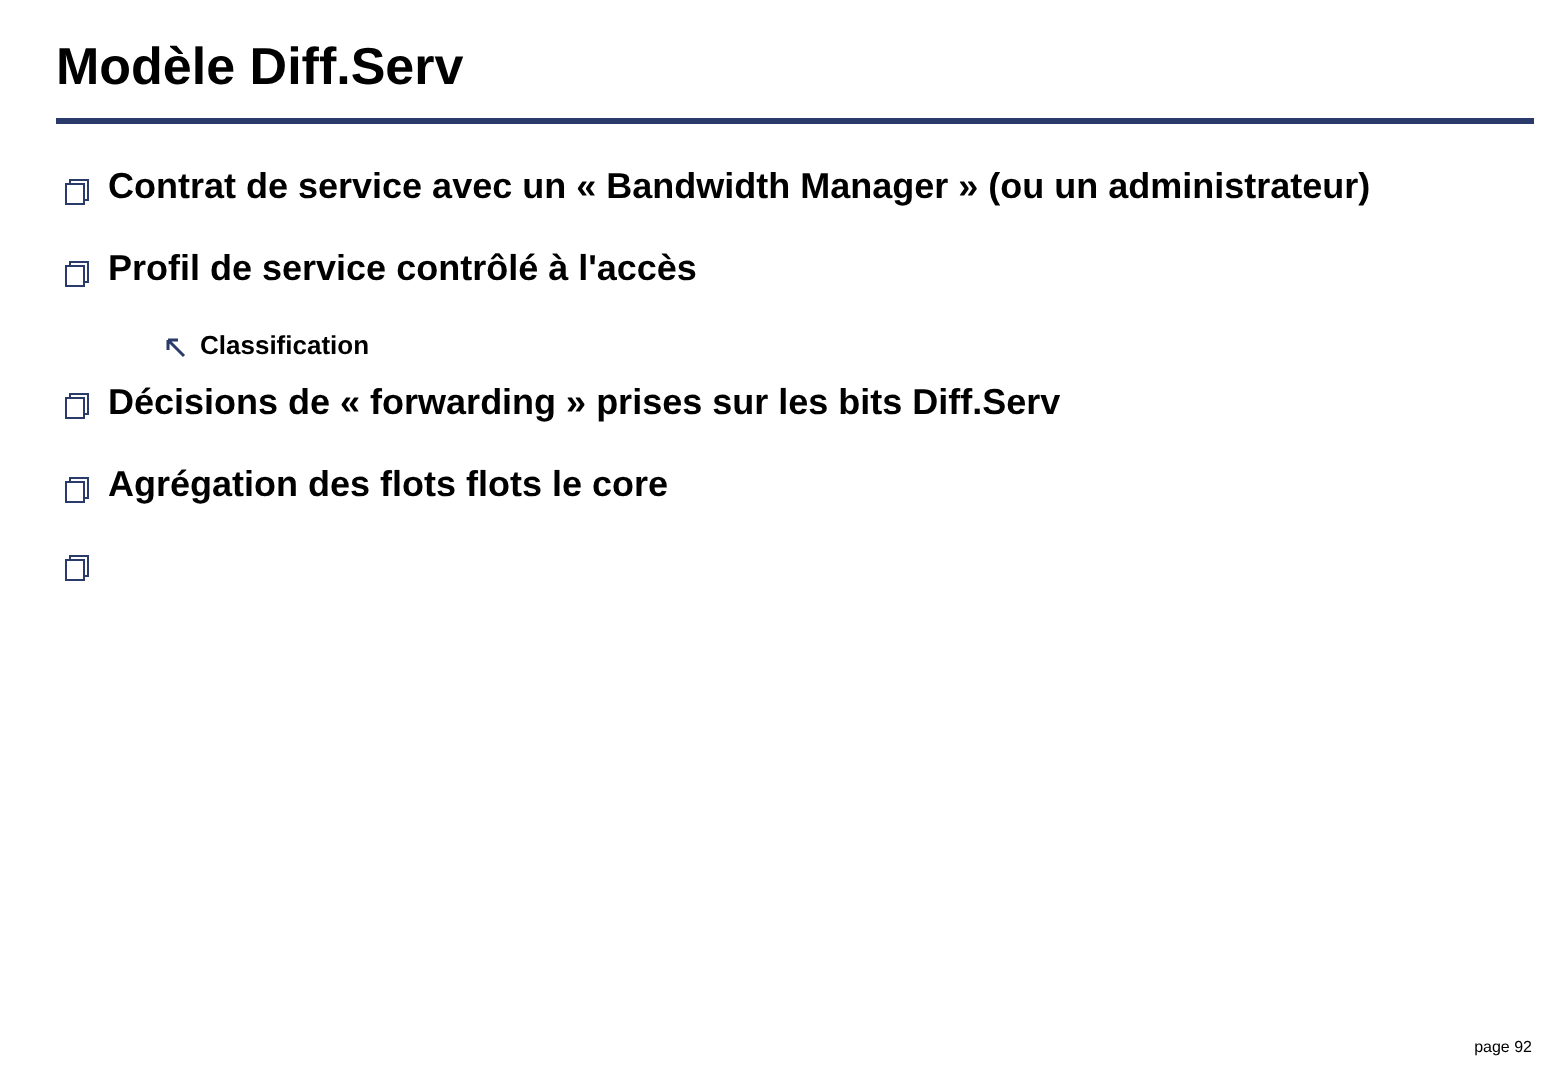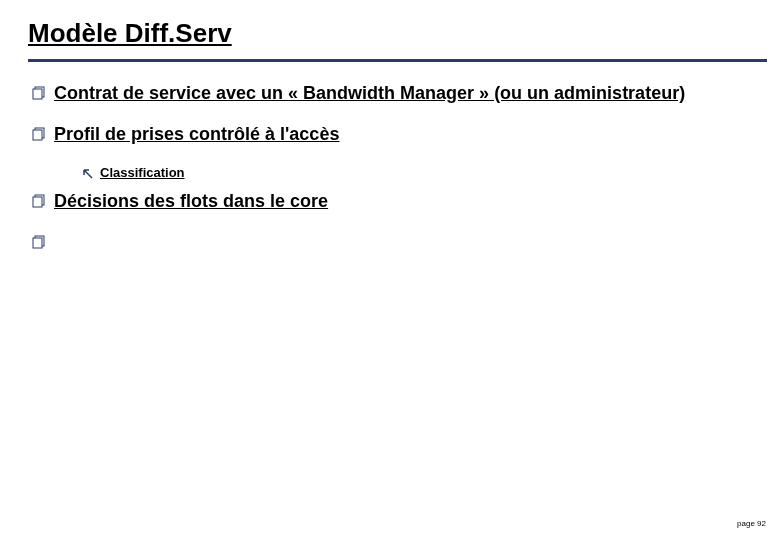--- a/index.html
+++ b/index.html
@@ -1,21 +1,21 @@
 <!DOCTYPE html>
 <html><head>
 <meta charset="utf-8">
 <style>
   * { margin: 0; padding: 0; box-sizing: border-box; }
   html, body { width: 780px; height: 540px; background: #fff; font-family: Arial, Helvetica, sans-serif; color: #000; }
-  .slide { width: 780px; height: 540px; position: relative; padding: 18px 13px 0 28px; text-decoration: underline; }
+  .slide { width: 780px; height: 540px; position: relative; padding: 18px 13px 0 28px; }
   .title { font-size: 26px; font-weight: bold; color: #000; margin-bottom: 10px; }
   .rule { height: 3px; background: #2a3a6a; margin-bottom: 20px; }
   .bullets { padding-left: 4px; }
-  .bullet-l1 { display: flex; align-items: flex-start; margin-bottom: 18px; }
+  .bullet-l1 { display: flex; align-items: center; margin-bottom: 18px; }
   .bullet-l1 .icon { flex: 0 0 22px; margin-top: 4px; }
   .bullet-l1 .text { font-size: 18px; font-weight: bold; color: #000; line-height: 1.3; }
   .sub-bullet { display: flex; align-items: flex-end; margin: 6px 0 10px 50px; }
   .sub-bullet .icon { flex: 0 0 18px; margin-top: 2px; }
   .sub-bullet .text { font-size: 13px; font-weight: bold; color: #000; }
   .footer { position: absolute; bottom: 12px; right: 14px; font-size: 8px; color: #000; margin-top: 36px; }
   svg { display: block; }
 </style>
 </head>
 <body>
@@ -36,42 +36,51 @@
     <span class="text">Contrat de service avec un « Bandwidth Manager » (ou un administrateur)</span>
   </div>
 
   <div class="bullet-l1">
     <span class="icon">
       <svg width="14" height="14" viewBox="0 0 14 14">
         <rect x="3" y="1" width="9" height="10" fill="#fff" stroke="#2a3a6a" stroke-width="1"></rect>
         <rect x="1" y="3" width="9" height="10" fill="#fff" stroke="#2a3a6a" stroke-width="1"></rect>
       </svg>
     </span>
-    <span class="text">Profil de prises contrôlé à l'accès</span>
+    <span class="text">Profil de service contrôlé à l'accès</span>
   </div>
 
   <div class="sub-bullet">
     <span class="icon">
       <svg width="12" height="12" viewBox="0 0 12 12">
         <path d="M2 2 L2 7 M2 2 L7 2 M2 2 L10 10" stroke="#2a3a6a" stroke-width="1.5" fill="none"></path>
       </svg>
     </span>
     <span class="text">Classification</span>
   </div>
 
 
+  <div class="bullet-l1">
+    <span class="icon">
+      <svg width="14" height="14" viewBox="0 0 14 14">
+        <rect x="3" y="1" width="9" height="10" fill="#fff" stroke="#2a3a6a" stroke-width="1"></rect>
+        <rect x="1" y="3" width="9" height="10" fill="#fff" stroke="#2a3a6a" stroke-width="1"></rect>
+      </svg>
+    </span>
+    <span class="text">Décisions de « forwarding » prises sur les bits Diff.Serv</span>
+  </div>
 
   <div class="bullet-l1">
     <span class="icon">
       <svg width="14" height="14" viewBox="0 0 14 14">
         <rect x="3" y="1" width="9" height="10" fill="#fff" stroke="#2a3a6a" stroke-width="1"></rect>
         <rect x="1" y="3" width="9" height="10" fill="#fff" stroke="#2a3a6a" stroke-width="1"></rect>
       </svg>
     </span>
-    <span class="text">Décisions des flots dans le core</span>
+    <span class="text">Agrégation des flots flots le core</span>
   </div>
 
   <div class="bullet-l1">
     <span class="icon">
       <svg width="14" height="14" viewBox="0 0 14 14">
         <rect x="3" y="1" width="9" height="10" fill="#fff" stroke="#2a3a6a" stroke-width="1"></rect>
         <rect x="1" y="3" width="9" height="10" fill="#fff" stroke="#2a3a6a" stroke-width="1"></rect>
       </svg>
     </span>
   </div>

